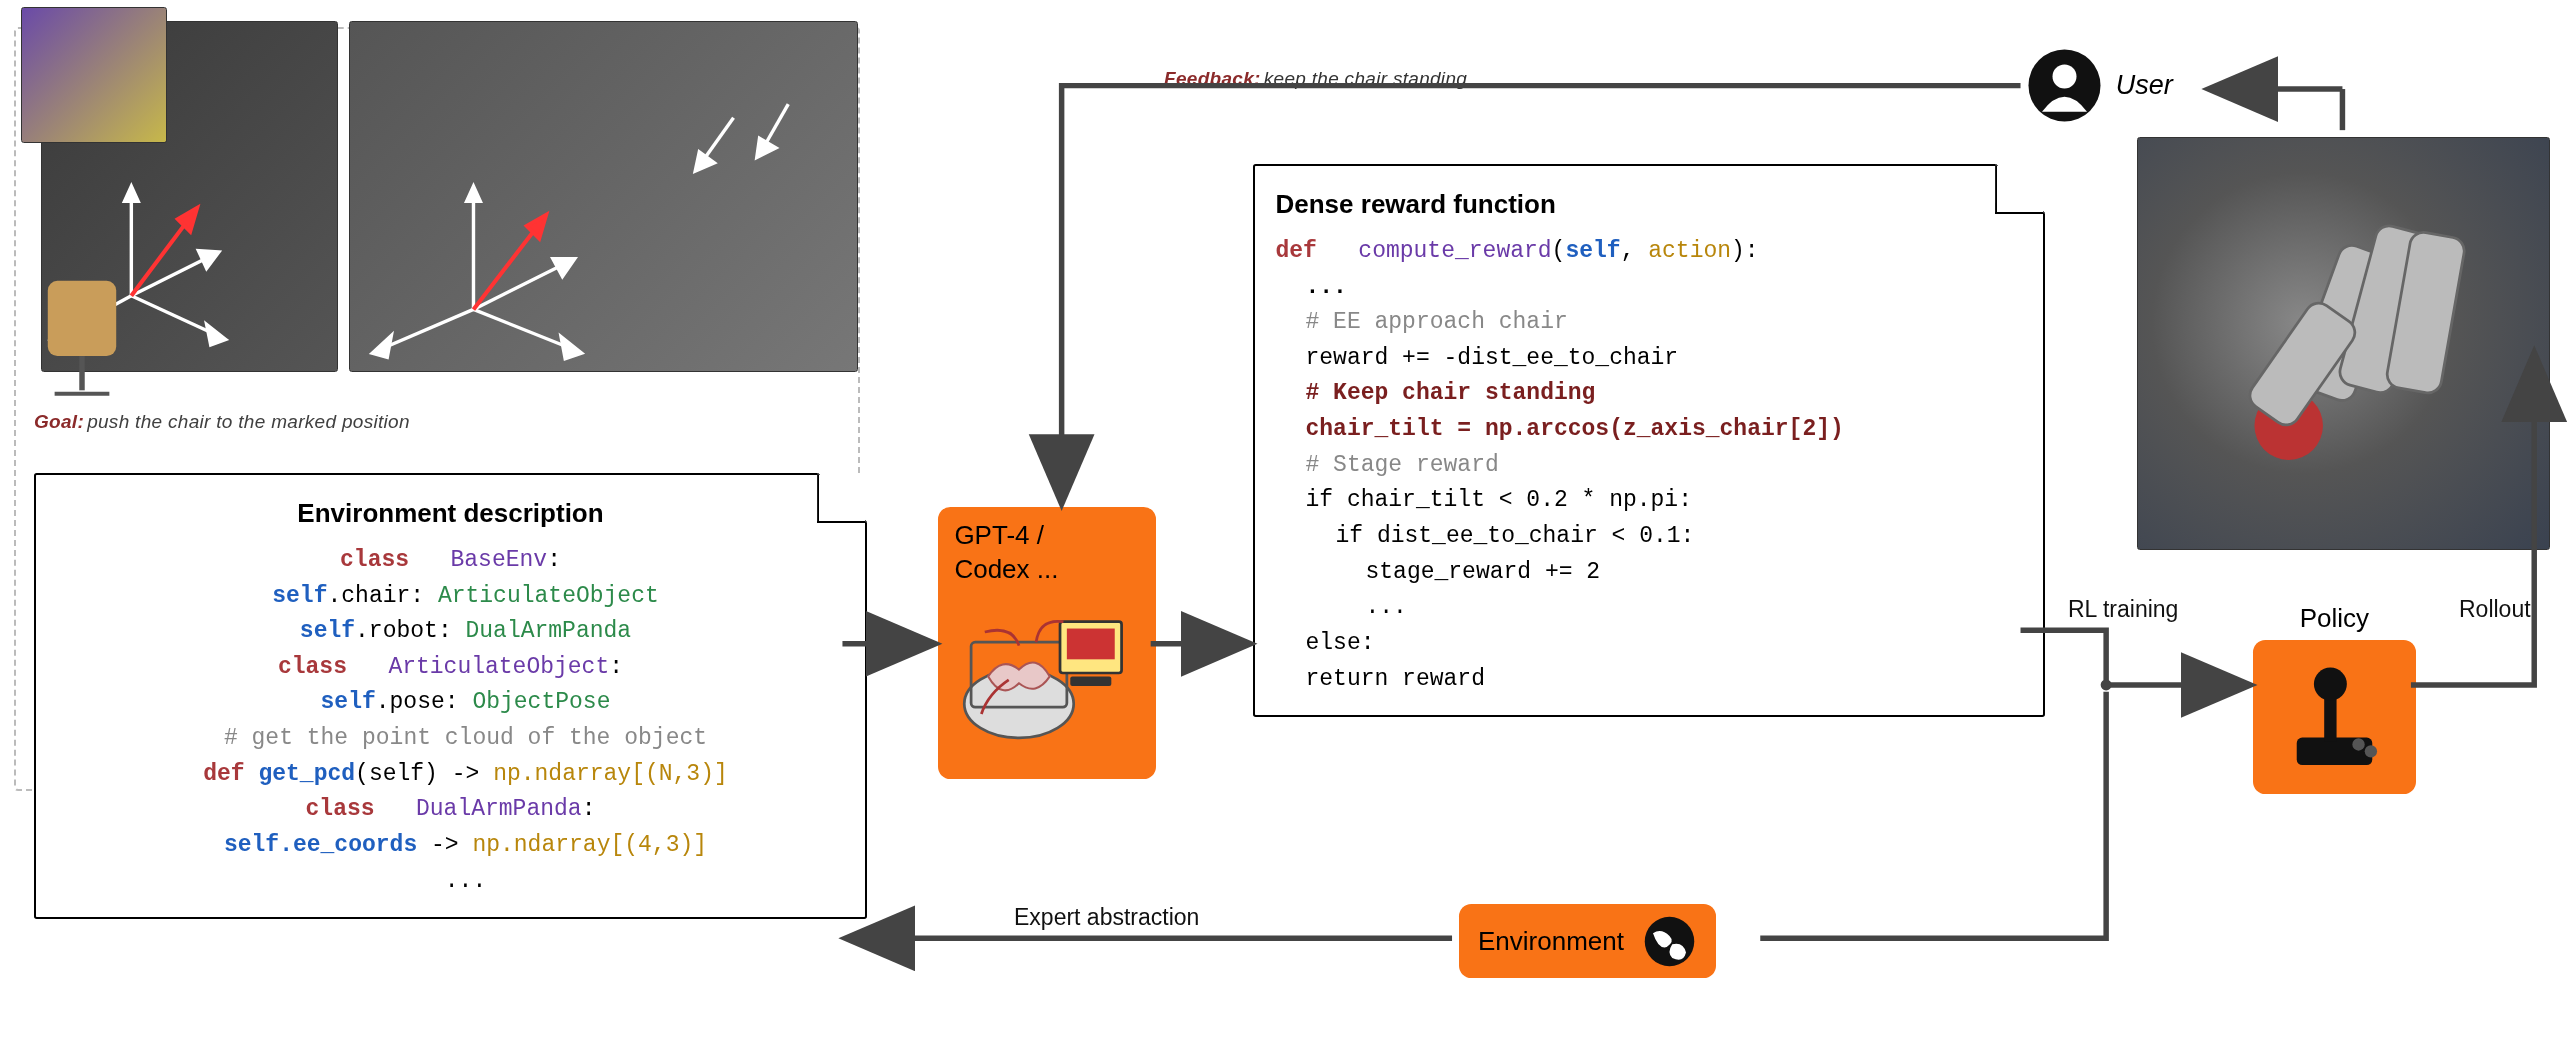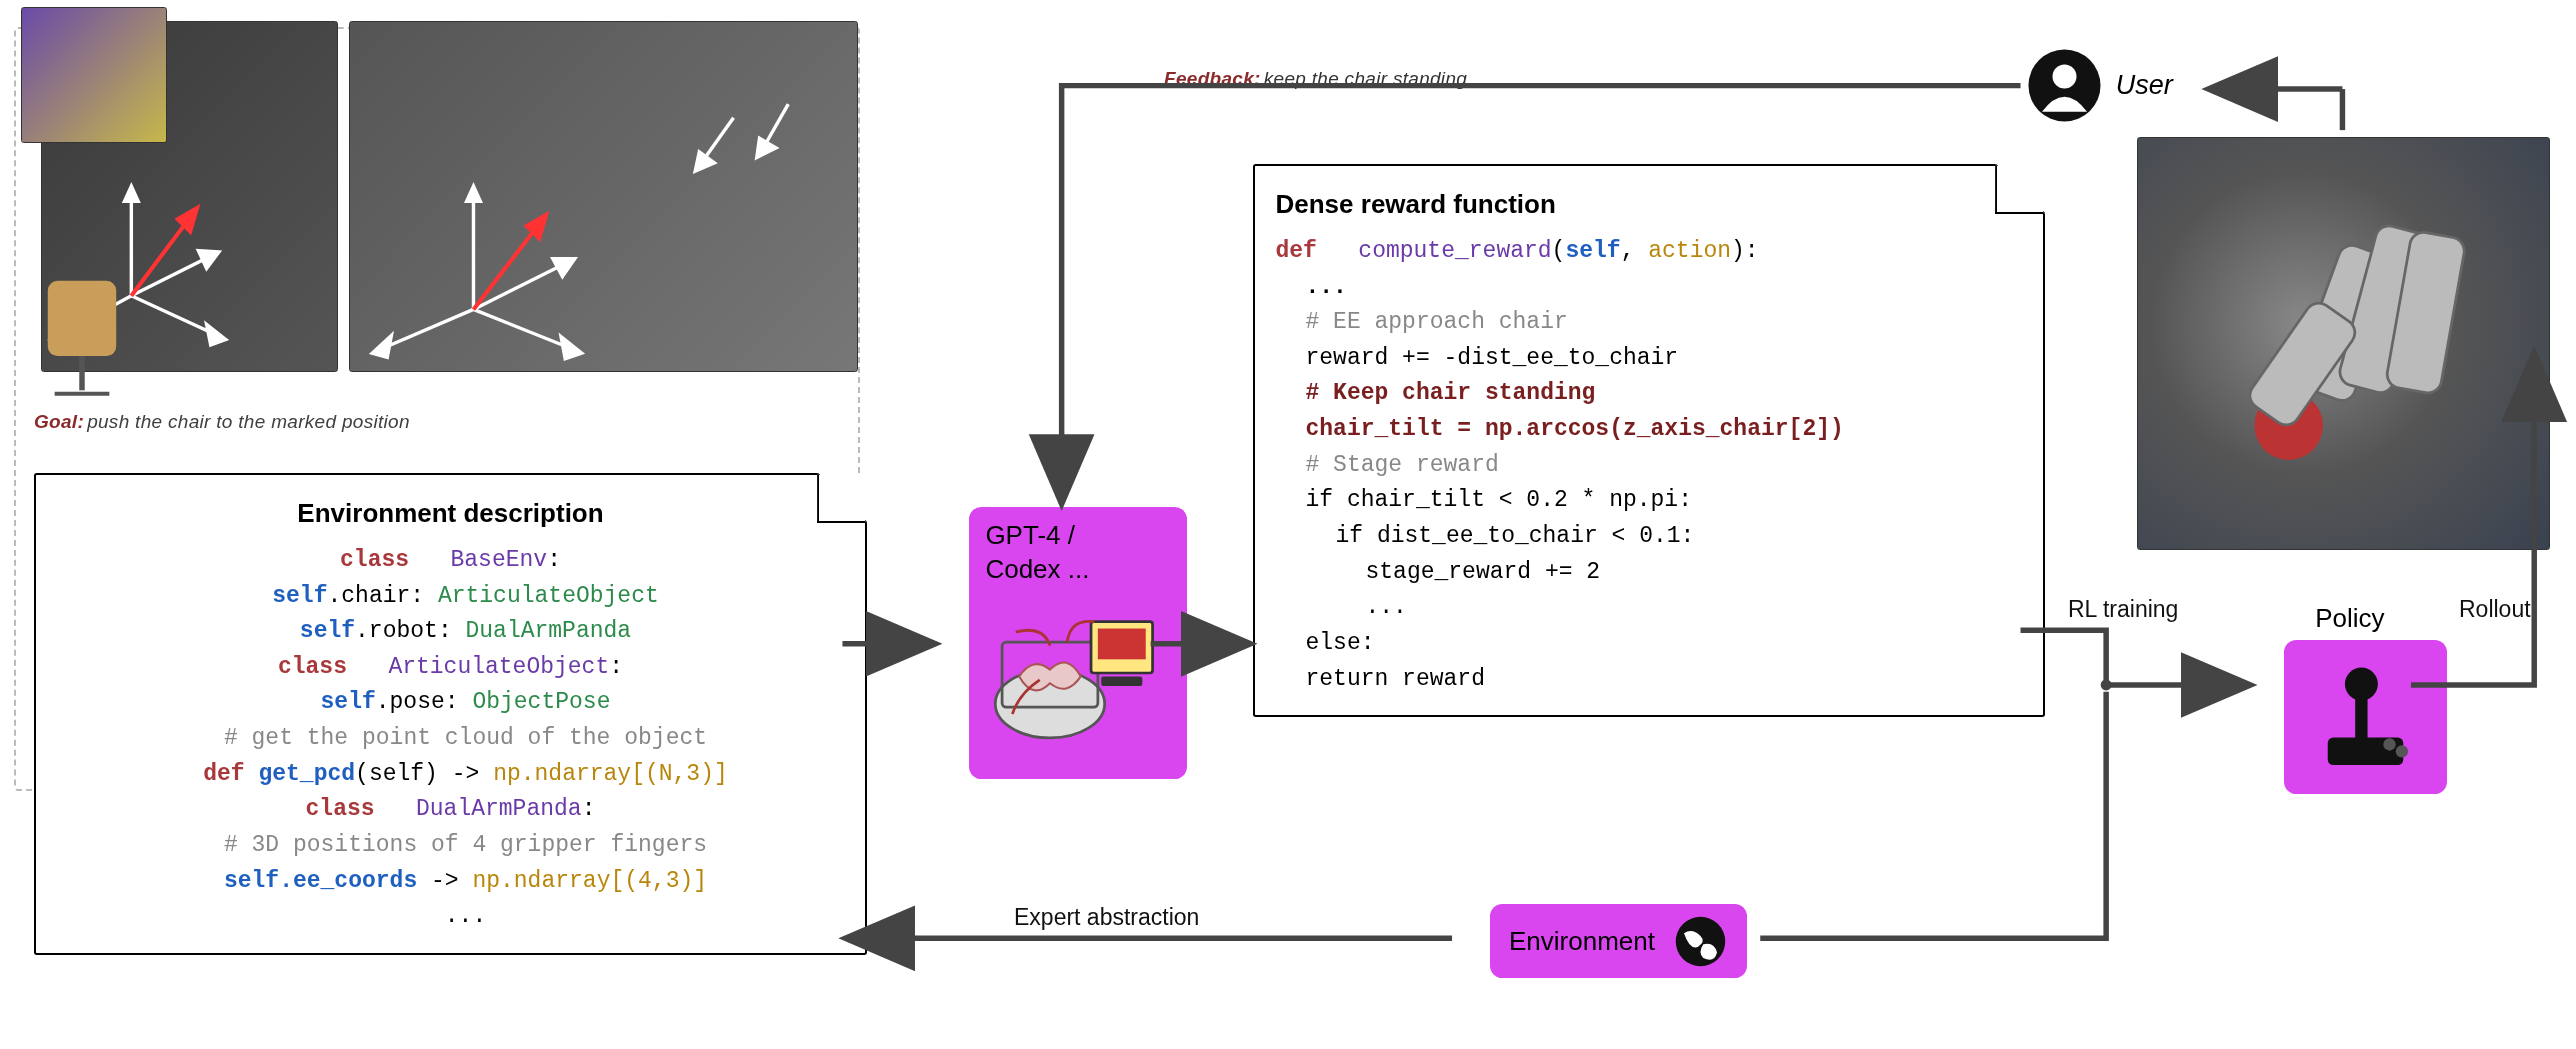--- a/index.html
+++ b/index.html
@@ -62,25 +62,24 @@
   .kw-blue { color: #1f5fbf; font-weight: bold; }
   .kw-purple { color: #6a3aa8; }
   .kw-green { color: #2c8a4a; }
   .kw-orange { color: #b8860b; }
   .kw-gray { color: #888; }
   .kw-darkred { color: #7a1f1f; font-weight: bold; }
   .indent1 { padding-left: 30px; display:block;}
   .indent2 { padding-left: 60px; display:block;}
   .indent3 { padding-left: 90px; display:block;}
   .gray-box {
-    background: #d946ef;
+    background: #f97316;
     border-radius: 12.3px;
     padding: 12.3px 16.4px;
     font-size: 26px;
-    margin-left: 31px;
   }
   .arrow-label {
     font-size: 23px;
     color: #111;
   }
   svg.connector { position: absolute; overflow: visible; }
   .img-ph {
     background: #666;
     border: 1.4px solid #333;
     border-radius: 2.7px;
@@ -168,21 +167,20 @@
     <span class="kw-purple">ArticulateObject</span><span>:</span>
   </div>
   <span class="indent1"><span class="kw-blue">self</span><span>.pose:</span> <span class="kw-green">ObjectPose</span></span>
   <span class="indent1 kw-gray"># get the point cloud of the object</span>
   <span class="indent1"><span class="kw-red">def</span> <span class="kw-blue" style="font-weight:bold;">get_pcd</span><span>(self)</span><span> -&gt; </span><span class="kw-orange">np.ndarray[(N,3)]</span></span>
   <div>
     <span class="kw-red">class</span>
     <span>&nbsp;</span>
     <span class="kw-purple">DualArmPanda</span><span>:</span>
   </div>
-  <span class="indent1 kw-gray"># 3D positions of 4 gripper fingers</span>
   <span class="indent1"><span class="kw-blue">self</span><span class="kw-blue" style="font-weight:bold">.ee_coords</span><span> -&gt; </span><span class="kw-orange">np.ndarray[(4,3)]</span></span>
   <span class="indent1">...</span>
 </div>
 
 <div class="gray-box" style="position:absolute; left:938px; top:507px; width:185px; height:247px;">
   <div style="white-space:pre-line; line-height:1.3;">GPT-4 /
 Codex ...</div>
   <svg width="171" height="158" style="margin-top:6.8px;" viewBox="0 0 250 230">
     <ellipse cx="95" cy="160" rx="80" ry="50" fill="#ddd" stroke="#555" stroke-width="4"></ellipse>
     <rect x="25" y="70" width="140" height="95" fill="none" stroke="#555" stroke-width="4" rx="6"></rect>

